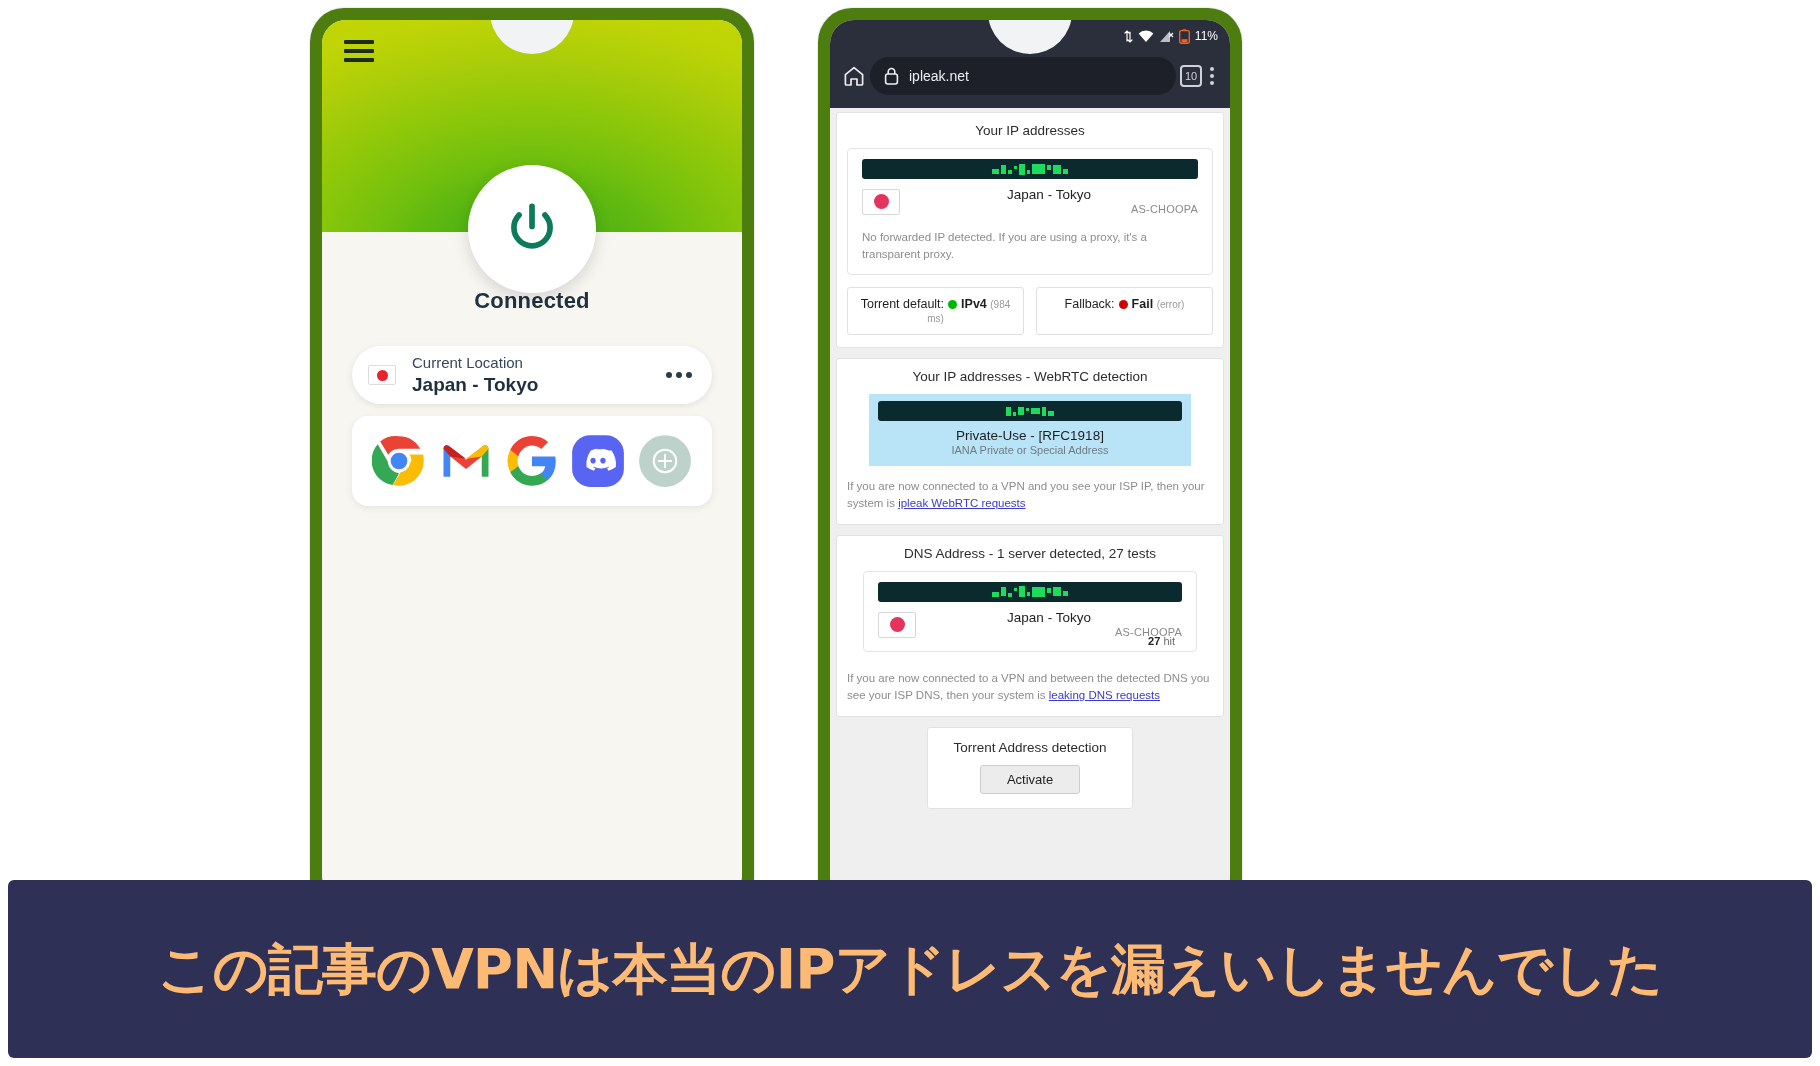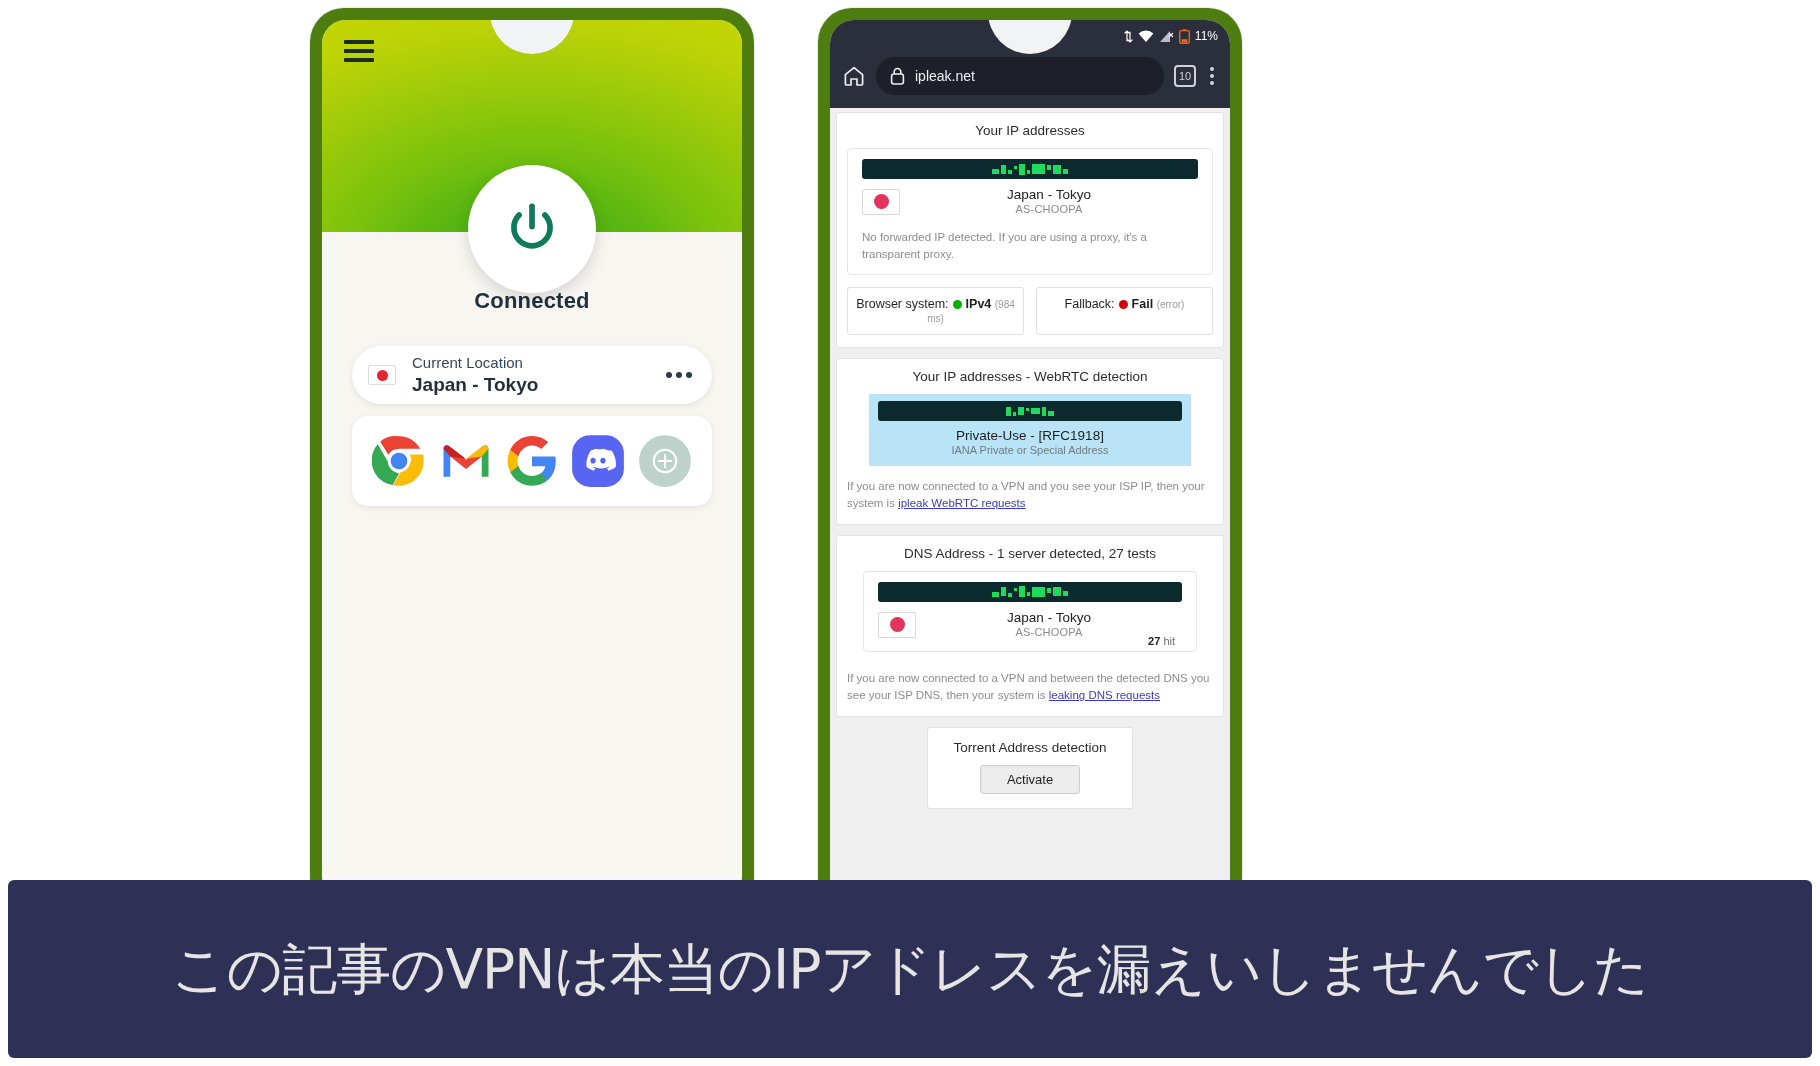--- a/index.html
+++ b/index.html
@@ -114,21 +114,21 @@
   
   .br-screen { width:100%; height:100%; background:#efefef; position:relative; }
   .br-statusbar {
     height: 32px; background:#2b2e3b;
     display:flex; align-items:center; justify-content:flex-end;
     padding-right: 12px; gap: 5px;
     color:#fff; font-size:12px;
   }
   .br-toolbar {
     height: 56px; background:#2b2e3b;
-    display:flex; align-items:center; gap: 10px;
+    display:flex; align-items:center; gap: 4px;
     padding: 0 12px 8px 12px;
   }
   .omni {
     flex: 1 1 auto; height: 38px; background:#1d2029;
     border-radius: 20px; display:flex; align-items:center;
     padding: 0 14px; gap: 10px; cursor: text;
   }
   .omni-text { color:#eceef2; font-size:14px; }
   .tabcount {
     width: 22px; height: 22px; border: 2px solid #cfd2da; border-radius: 4px;
@@ -152,21 +152,21 @@
   .px { display:block; background:#1ddb5c; }
 
   .res-row { display:flex; align-items:center; margin-top: 8px; position: relative; }
   .res-flag {
     width: 38px; height: 26px; background:#fff; border:1px solid #d8d8d8; border-radius:2px;
     display:flex; align-items:center; justify-content:center; flex:0 0 auto;
   }
   .res-flag i { width:15px; height:15px; border-radius:50%; background:#e4335c; display:block; }
   .res-mid { flex:1 1 auto; text-align:center; line-height:1.22; }
   .res-country { font-size:13.5px; color:#232323; }
-  .res-asn { font-size:11px; color:#8a8a8a; letter-spacing:.2px; }
+  .res-asn { font-size:11px; color:#8a8a8a; letter-spacing:.2px;text-align:right; }
   .hit { position:absolute; right:7px; bottom:-8px; font-size:11px; color:#6d6d6d; }
   .hit b { color:#242424; }
 
   .note { text-align:left; font-size:11.5px; color:#8d8d8d; margin-top: 12px; line-height:1.45; }
   .note a { color:#3a3ad0; text-decoration: underline; }
 
   .ipv6-box {
     border:1px solid #e0e0e0; border-radius:3px;
     margin: 14px auto 0 auto; width: 76%;
     padding: 12px 10px; text-align:center;
@@ -199,21 +199,21 @@
   }
 
   
   #caption {
     position:absolute; left: 8px; top: 880px; width: 1804px; height: 178px;
     background:#2e3055; border-radius: 6px;
     display:flex; align-items:center; justify-content:center;
     padding: 6px 26px;
   }
   #caption-text {
-    color:#e5e5e5; font-size: 55px; font-weight: normal;
+    color:#fdba74; font-size: 55px; font-weight: bold;
     line-height: 1.18; text-align:center;
     font-family: "DejaVu Sans", sans-serif;
     letter-spacing: -1px;
   }
 </style>
 </head>
 <body>
 
 <div id="stage">
 
@@ -370,21 +370,21 @@
                   <div class="res-country">Japan - Tokyo</div>
                   <div class="res-asn">AS-CHOOPA</div>
                 </div>
               </div>
               <div class="note" style="font-size:11.5px">No forwarded IP detected. If you are using a proxy, it's a transparent proxy.</div>
             </div>
 
 
             <div class="dualrow">
               <div class="dualcell">
-                <span>Browser system:</span><span class="dotgreen"></span><b>IPv4</b>
+                <span>Torrent default:</span><span class="dotgreen"></span><b>IPv4</b>
                 <span class="muted">(984 ms)</span>
               </div>
               <div class="dualcell">
                 <span>Fallback:</span><span class="dotred2"></span><b>Fail</b>
                 <span class="muted">(error)</span>
               </div>
             </div>
           </div>
 
           <div class="panel">

